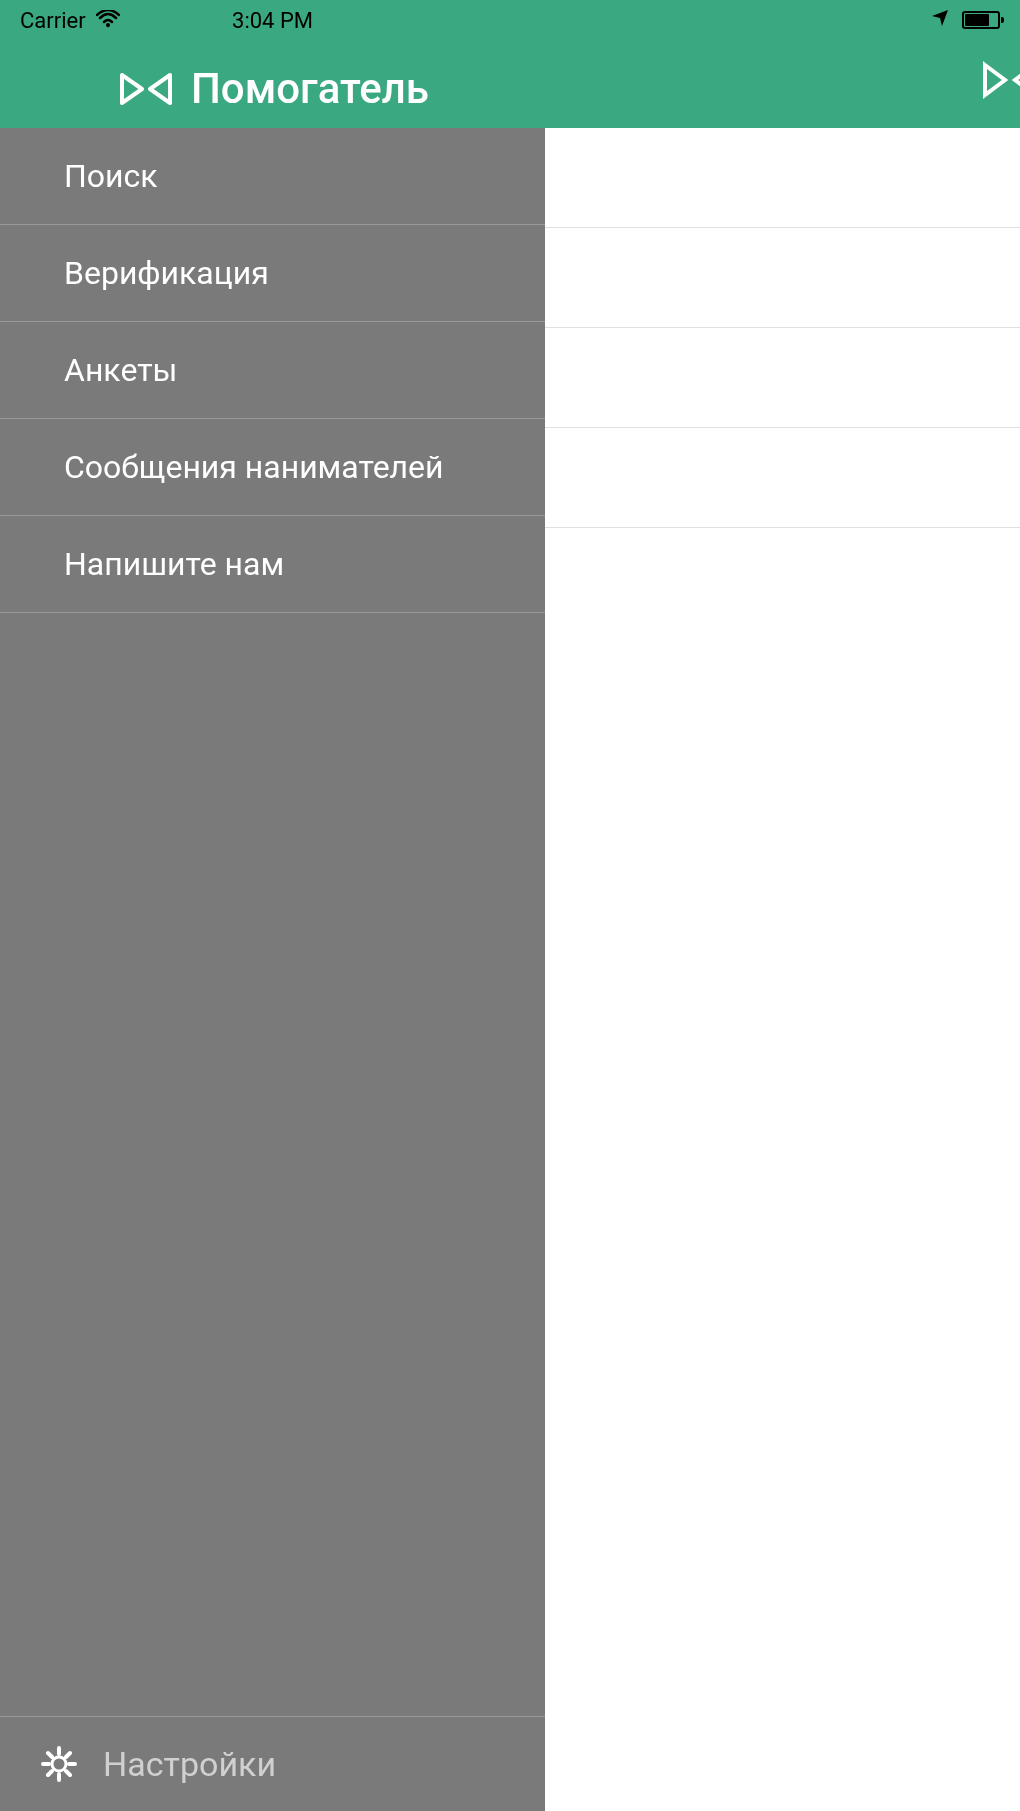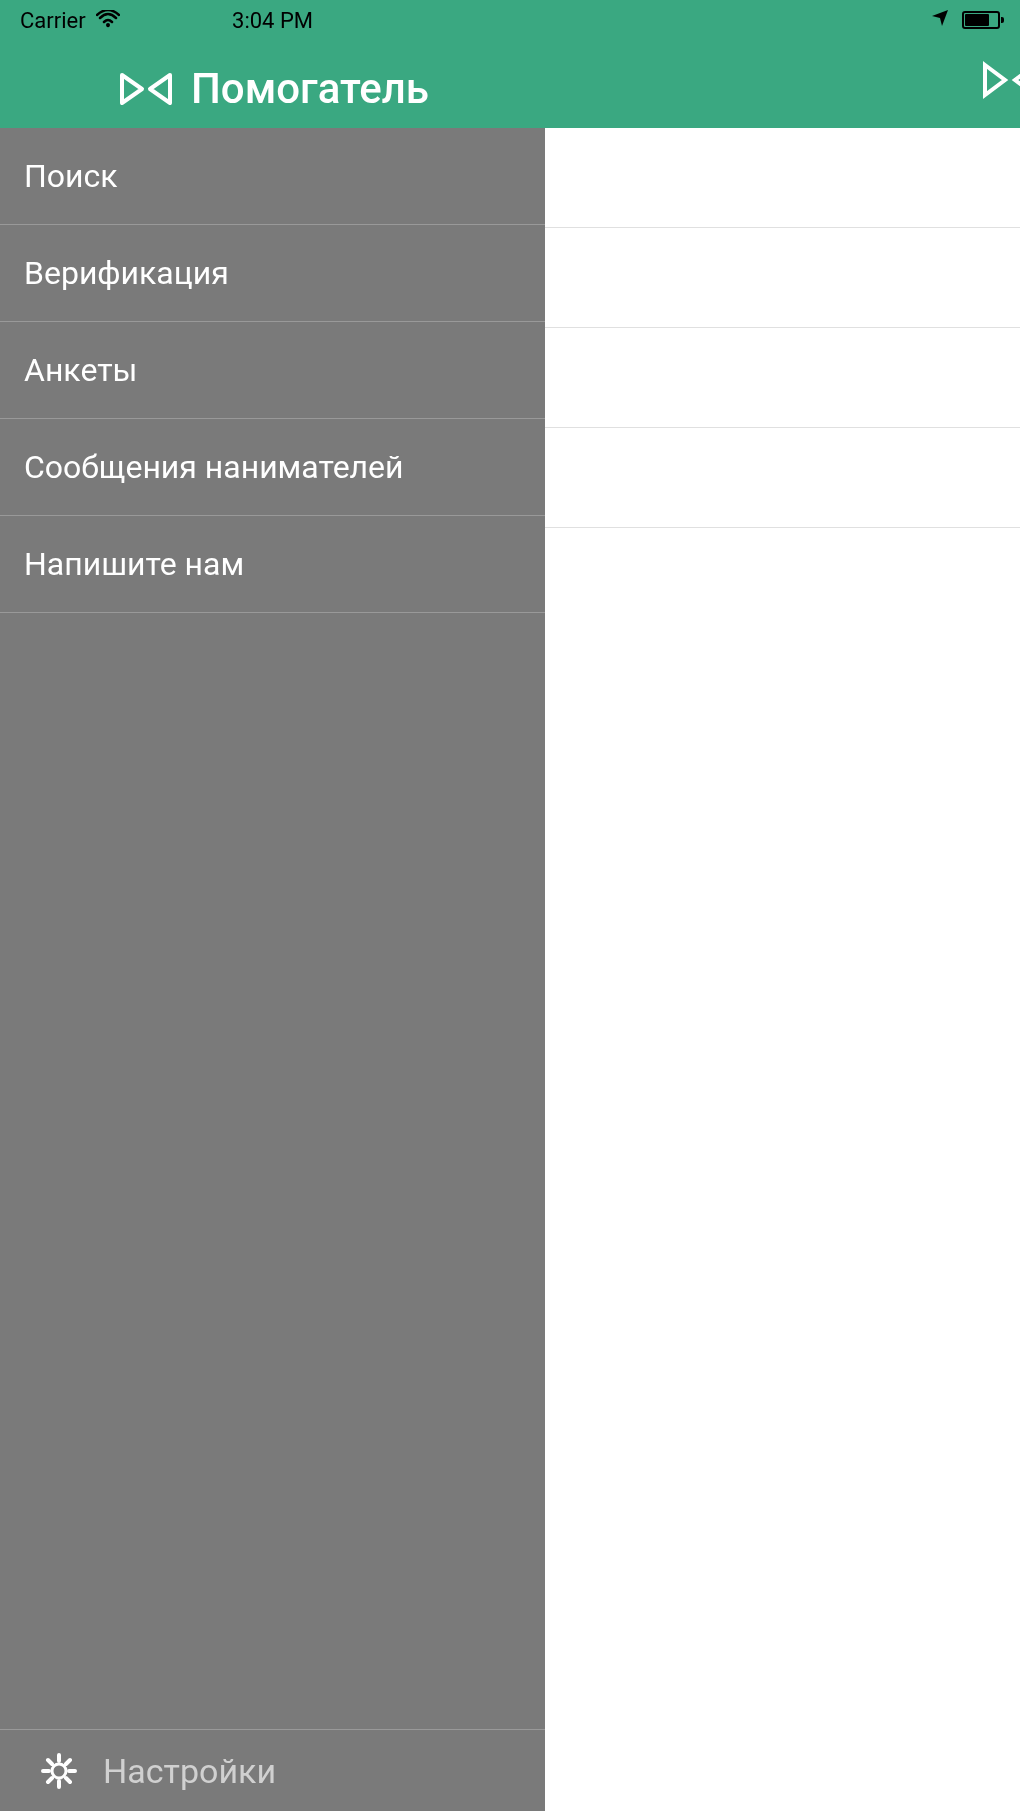--- a/index.html
+++ b/index.html
@@ -172,28 +172,28 @@
       margin-right: 15px;
     }
     .sidebar-menu {
       flex: 1;
       overflow-y: auto;
     }
     .menu-item {
       height: 97px;
       display: flex;
       align-items: center;
-      padding: 0 24px;
+      padding: 0 64px;
       color: #fff;
       font-size: 32px;
       border-bottom: 1px solid #999;
       cursor: pointer;
     }
     .sidebar-footer {
-      height: 82px;
+      height: 95px;
       display: flex;
       align-items: center;
       padding: 0 40px;
       color: #d0d0d0;
       font-size: 34px;
       border-top: 1px solid #999;
     }
     .gear-icon {
       width: 38px;
       height: 38px;

